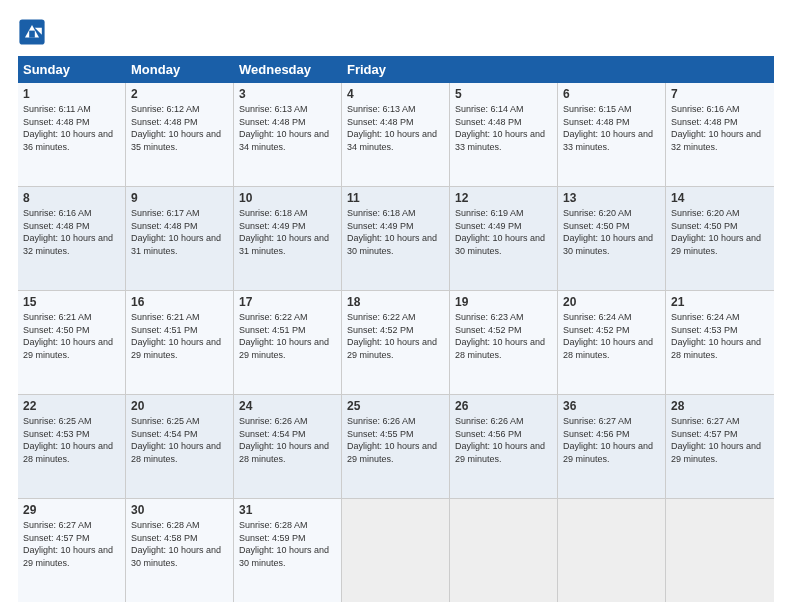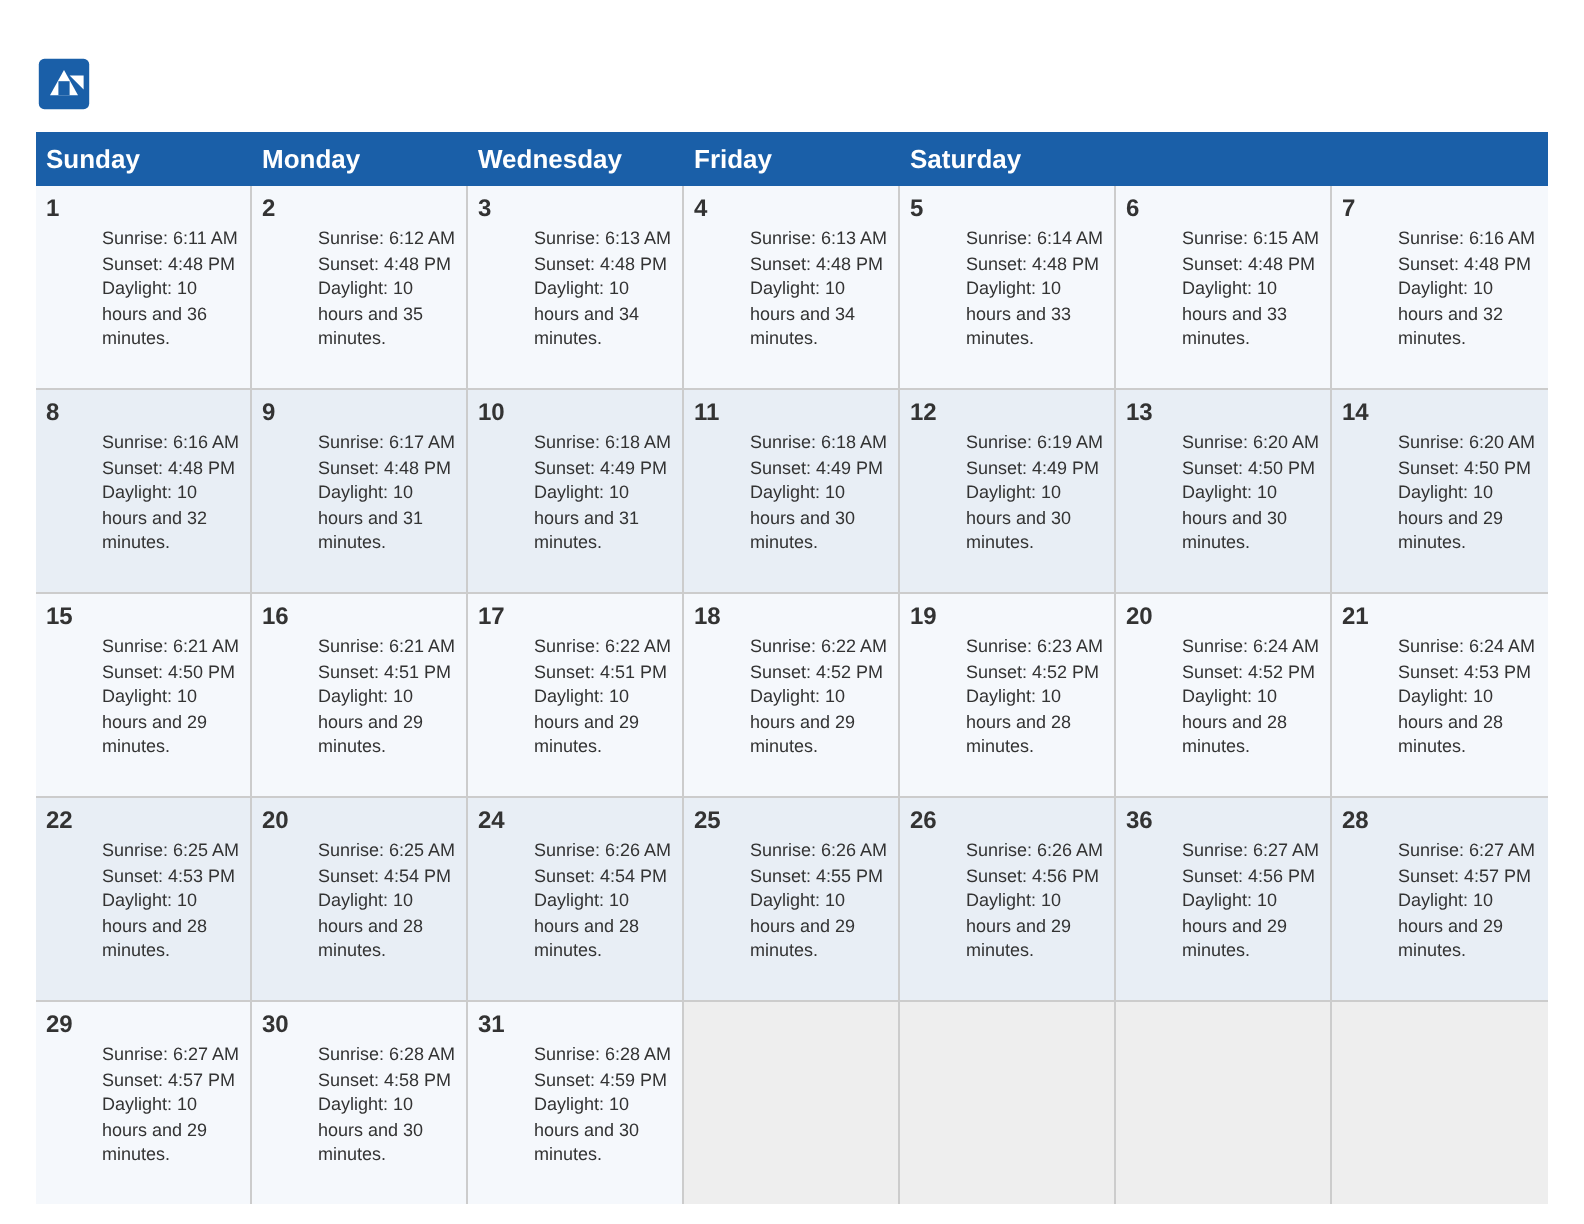--- a/index.html
+++ b/index.html
@@ -6,21 +6,21 @@
     body {
       font-family: Arial, sans-serif;
       background: #fff;
       width: 792px;
       height: 612px;
       overflow: hidden;
     }
     .page {
       width: 792px;
       height: 612px;
-      padding: 28px 18px 10px 18px;
+      padding: 18px 18px 10px 18px;
       display: flex;
       flex-direction: column;
     }
     .header {
       display: flex;
       justify-content: space-between;
       align-items: flex-start;
       margin-bottom: 10px;
     }
     .logo {
@@ -107,21 +107,20 @@
     .day-num {
       font-size: 12px;
       font-weight: bold;
       display: block;
       margin-bottom: 2px;
     }
     .day-detail {
       font-size: 9px;
       line-height: 1.4;
       color: #333;
-      margin-left: 28px;
     }
   </style>
 </head>
 <body>
 
 <div class="page">
   <div class="header">
     <div class="logo">
       <svg class="logo-icon" viewBox="0 0 40 40">
         <rect x="2" y="2" width="36" height="36" rx="4" fill="#1a5fa8"></rect>
@@ -139,21 +138,20 @@
       <div class="sub-title"></div>
     </div>
   </div>
 
   <div class="calendar">
     <div class="cal-header-row">
     <div class="cal-header-cell">Sunday</div>
         <div class="cal-header-cell">Monday</div>
         <div class="cal-header-cell">Wednesday</div>
         <div class="cal-header-cell">Friday</div>
-        <div class="cal-header-cell">Saturday</div>
       </div>
     <div class="cal-body">
     <div class="cal-row">
           <div class="cal-cell">
             <span class="day-num">1</span>
             <div class="day-detail">Sunrise: 6:11 AM<br>Sunset: 4:48 PM<br>Daylight: 10 hours and 36 minutes.</div>
           </div>
           <div class="cal-cell">
             <span class="day-num">2</span>
             <div class="day-detail">Sunrise: 6:12 AM<br>Sunset: 4:48 PM<br>Daylight: 10 hours and 35 minutes.</div>

